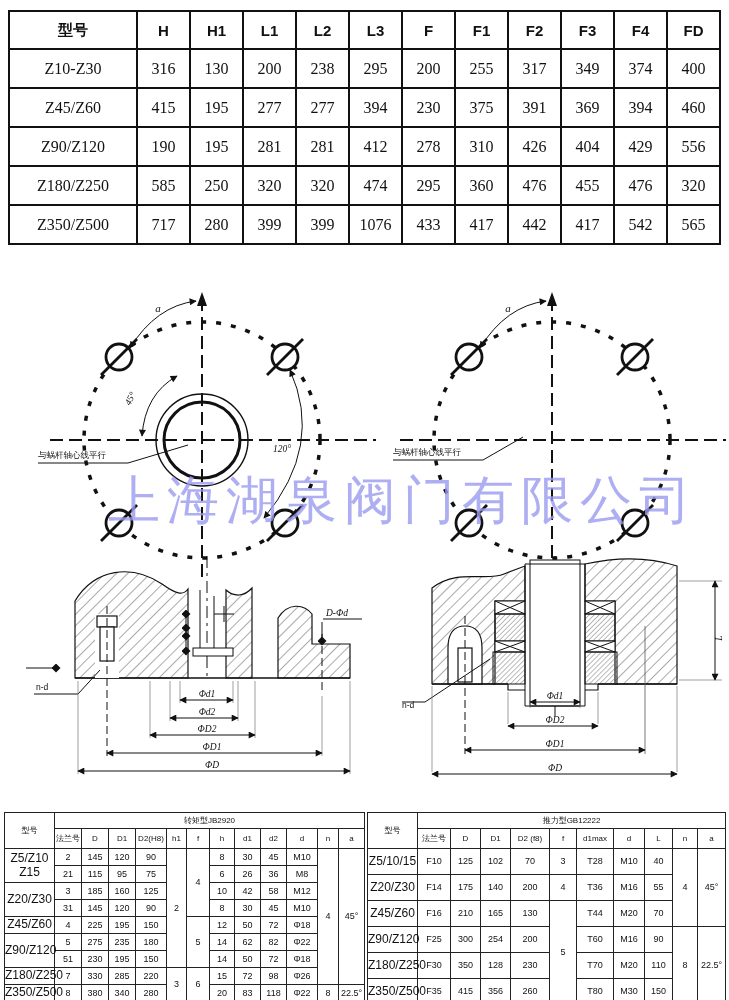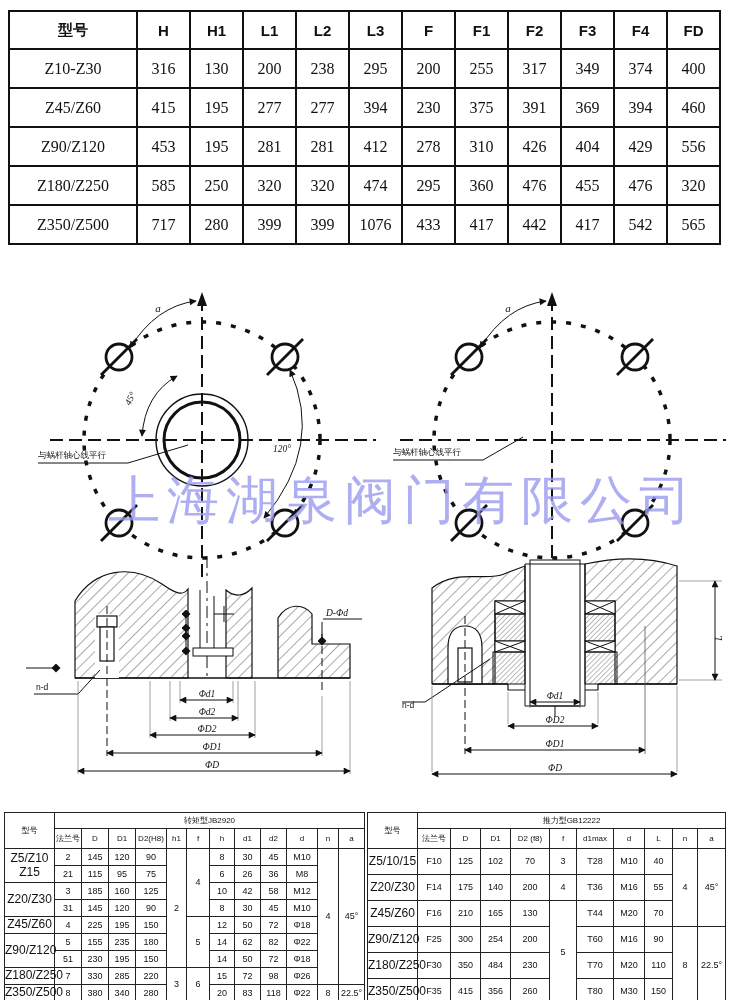--- a/index.html
+++ b/index.html
@@ -100,21 +100,21 @@
           <td data-name="cell">394</td>
           <td data-name="cell">230</td>
           <td data-name="cell">375</td>
           <td data-name="cell">391</td>
           <td data-name="cell">369</td>
           <td data-name="cell">394</td>
           <td data-name="cell">460</td>
         </tr>
         <tr data-name="table-row">
           <td data-name="model-name">Z90/Z120</td>
-          <td data-name="cell">453</td>
+          <td data-name="cell">190</td>
           <td data-name="cell">195</td>
           <td data-name="cell">281</td>
           <td data-name="cell">281</td>
           <td data-name="cell">412</td>
           <td data-name="cell">278</td>
           <td data-name="cell">310</td>
           <td data-name="cell">426</td>
           <td data-name="cell">404</td>
           <td data-name="cell">429</td>
           <td data-name="cell">556</td>
@@ -449,21 +449,21 @@
           <td data-name="cell">150</td>
           <td rowspan="3" data-name="cell">5</td>
           <td data-name="cell">12</td>
           <td data-name="cell">50</td>
           <td data-name="cell">72</td>
           <td data-name="cell">Φ18</td>
         </tr>
         <tr data-name="table-row">
           <td rowspan="2" data-name="model-cell">Z90/Z120</td>
           <td data-name="cell">5</td>
-          <td data-name="cell">155</td>
+          <td data-name="cell">275</td>
           <td data-name="cell">235</td>
           <td data-name="cell">180</td>
           <td data-name="cell">14</td>
           <td data-name="cell">62</td>
           <td data-name="cell">82</td>
           <td data-name="cell">Φ22</td>
         </tr>
         <tr data-name="table-row">
           <td data-name="cell">51</td>
           <td data-name="cell">230</td>
@@ -580,21 +580,21 @@
           <td data-name="cell">T60</td>
           <td data-name="cell">M16</td>
           <td data-name="cell">90</td>
           <td rowspan="3" data-name="cell">8</td>
           <td rowspan="3" data-name="cell">22.5°</td>
         </tr>
         <tr data-name="table-row">
           <td data-name="model-cell">Z180/Z250</td>
           <td data-name="cell">F30</td>
           <td data-name="cell">350</td>
-          <td data-name="cell">484</td>
+          <td data-name="cell">128</td>
           <td data-name="cell">230</td>
           <td data-name="cell">T70</td>
           <td data-name="cell">M20</td>
           <td data-name="cell">110</td>
         </tr>
         <tr data-name="table-row">
           <td data-name="model-cell">Z350/Z500</td>
           <td data-name="cell">F35</td>
           <td data-name="cell">415</td>
           <td data-name="cell">356</td>

